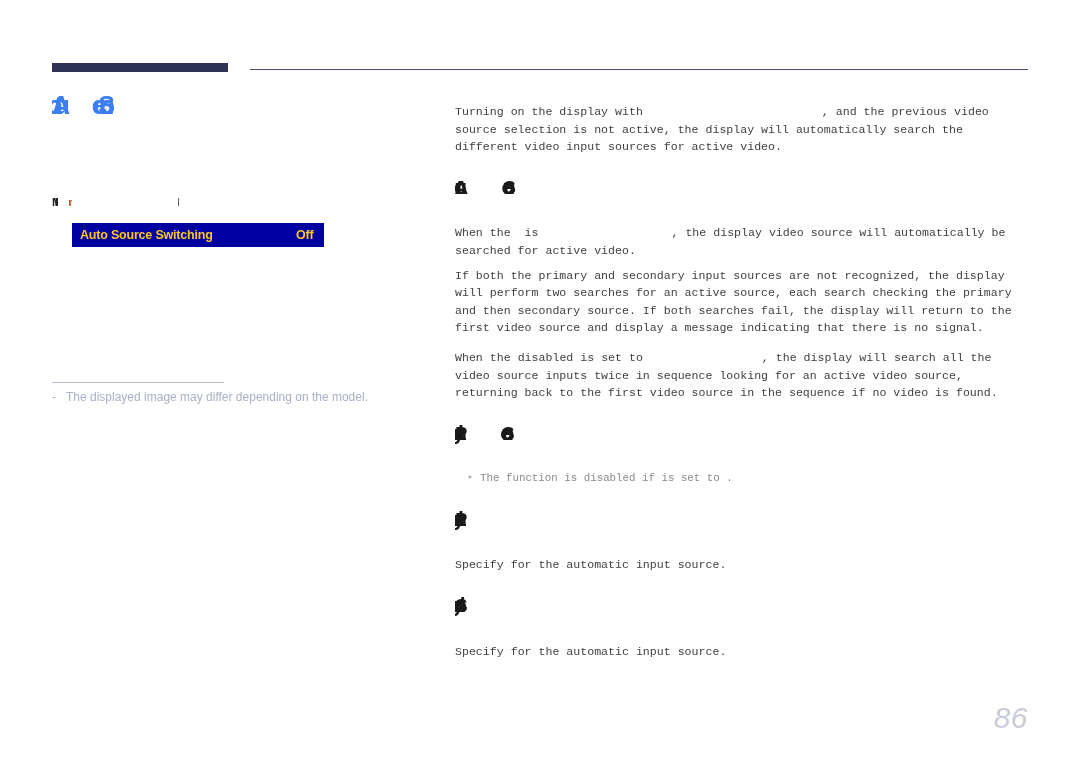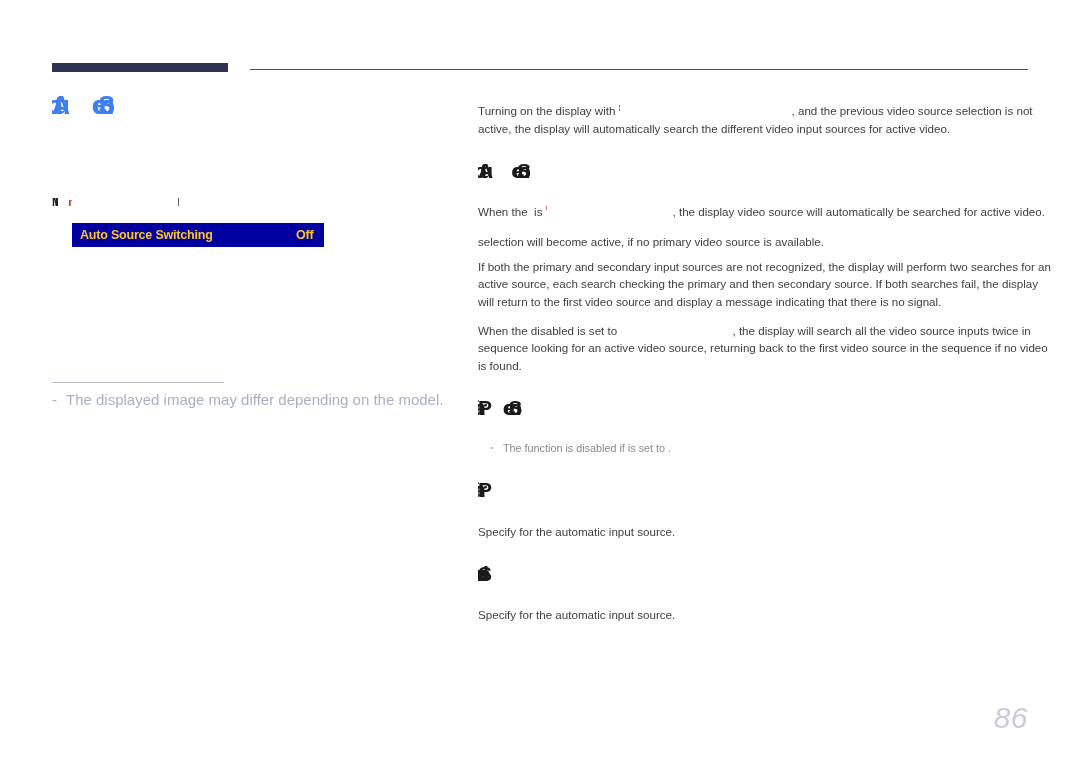--- a/index.html
+++ b/index.html
@@ -111,33 +111,34 @@
     top: 382px;
     width: 172px;
     height: 1px;
     background: #b9bccd;
   }
   #footnote {
     position: absolute;
     left: 52px;
     top: 389px;
     width: 330px;
-    font-size: 15px;
+    font-size: 12px;
     color: #aab0c4;
     line-height: 1.4;
     white-space: nowrap;
   }
   #footnote .dash { display: inline-block; width: 14px; }
 
   
   #right-col {
     position: absolute;
-    left: 478px;
+    left: 455px;
     top: 98px;
     width: 573px;
+    font-family: Liberation Mono, monospace;
   }
   .body-text {
     font-size: 11.6px;
     line-height: 1.49;
     color: #3f3f3f;
     margin: 0 0 9px 0;
   }
   .body-text.tight { margin-bottom: 8px; }
   .heading-black {
     color: #1a1a1a;
@@ -220,23 +221,20 @@
   </h2>
 
   <p class="body-text tight">
     <span>When the</span>
     <span class="red-hidden">Auto Source Switching</span>
     <span>is</span>
     <span class="red-hidden">On</span><span class="red-gap-md"></span><span>, the display video source will automatically be searched for active video.</span>
   </p>
 
 
-  <p class="body-text tight">
-    <span class="red-hidden">Auto Source Switching</span><span>selection will become active, if no primary video source is available.</span>
-  </p>
 
   <p class="body-text tight">If both the primary and secondary input sources are not recognized, the display will perform two searches for an active source, each search checking the primary and then secondary source. If both searches fail, the display will return to the first video source and display a message indicating that there is no signal.</p>
 
   <p class="body-text">
     <span>When the</span>
     <span class="red-hidden">Auto Source Switching</span><span>disabled is set to</span>
     <span class="red-hidden">All</span><span class="red-gap-sm"></span><span>, the display will search all the video source inputs twice in sequence looking for an active video source, returning back to the first video source in the sequence if no video is found.</span>
   </p>
 
   <h2 class="heading-black">

